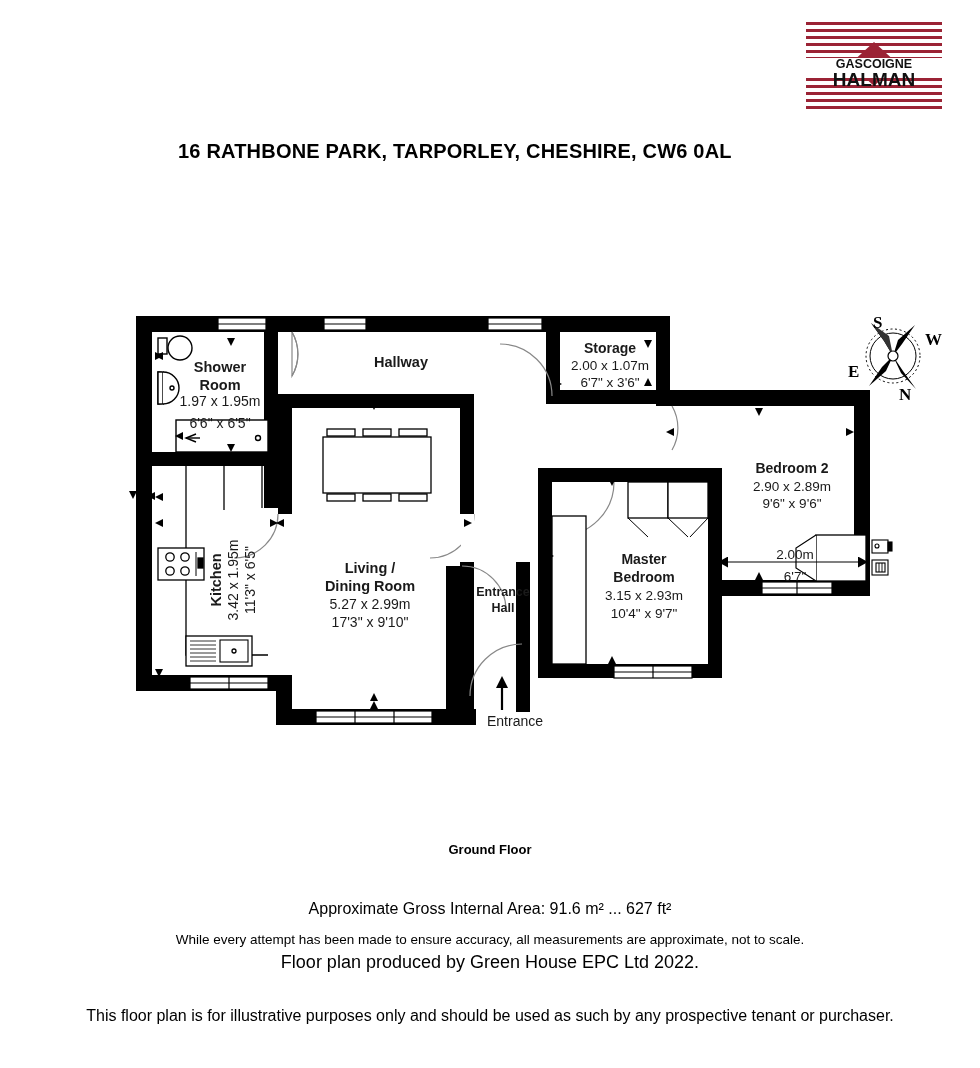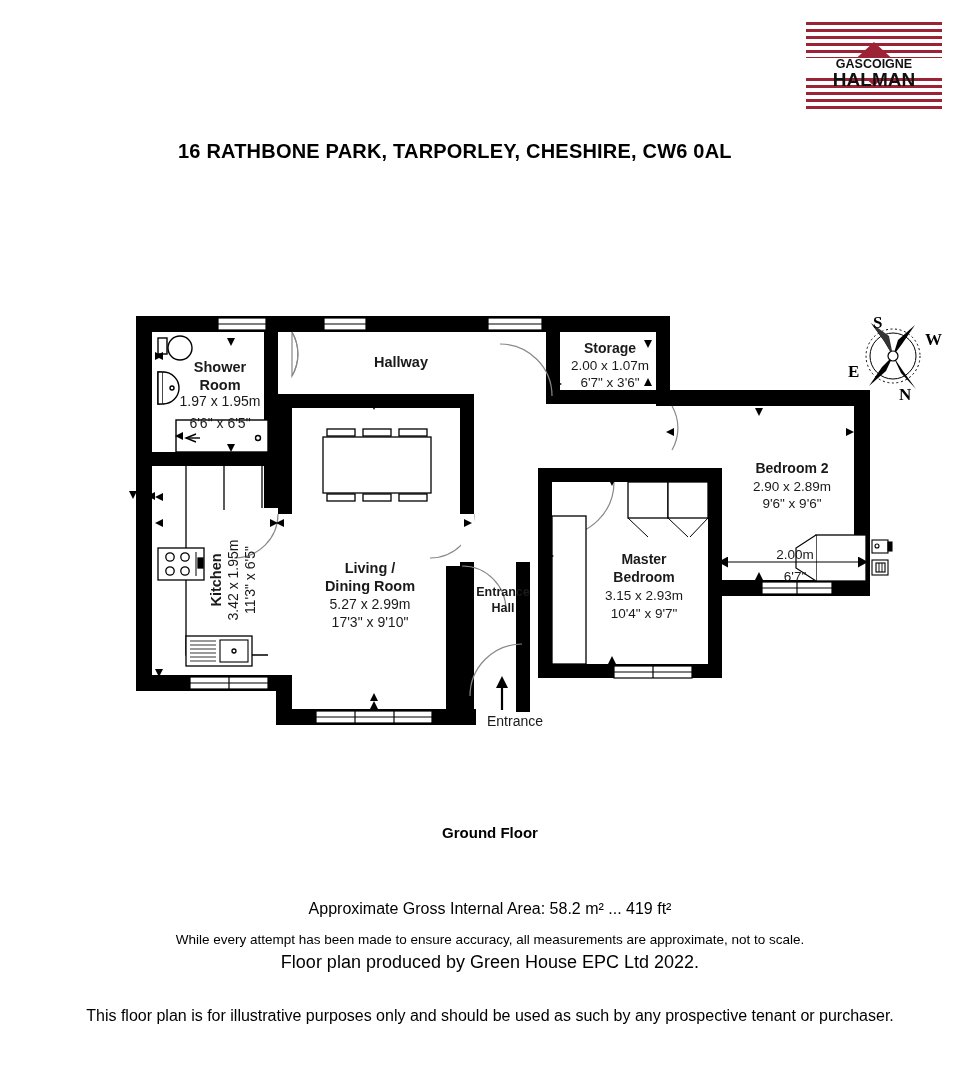--- a/index.html
+++ b/index.html
@@ -50,22 +50,22 @@
   #plan svg { display: block; }
 
   
   .center-text {
     position: absolute;
     width: 980px;
     text-align: center;
     white-space: nowrap;
   }
   #floor-label {
-    top: 824px;
-    font-size: 15px;
+    top: 842px;
+    font-size: 13px;
     font-weight: bold;
   }
   #area-text {
     top: 900px;
     font-size: 16px;
   }
   #disc1 { top: 932px; font-size: 13.5px; }
   #disc2 { top: 1007px; font-size: 16px; }
   #disc3 { top: 952px; font-size: 18px; }
 </style>
@@ -435,16 +435,16 @@
     <circle cx="893" cy="356" r="5" fill="#fff" stroke="#000" stroke-width="1.2"></circle>
     <text x="873" y="328" font-family="Liberation Serif, serif" font-size="17" font-weight="bold" fill="#000">S</text>
     <text x="925" y="345" font-family="Liberation Serif, serif" font-size="17" font-weight="bold" fill="#000">W</text>
     <text x="848" y="377" font-family="Liberation Serif, serif" font-size="17" font-weight="bold" fill="#000">E</text>
     <text x="899" y="400" font-family="Liberation Serif, serif" font-size="17" font-weight="bold" fill="#000">N</text>
   </g>
 </svg>
 </div>
 
 <div class="center-text" id="floor-label">Ground Floor</div>
-<div class="center-text" id="area-text">Approximate Gross Internal Area: 58.2 m² ... 419 ft²</div>
+<div class="center-text" id="area-text">Approximate Gross Internal Area: 91.6 m² ... 627 ft²</div>
 <div class="center-text" id="disc1">While every attempt has been made to ensure accuracy, all measurements are approximate, not to scale.</div>
 <div class="center-text" id="disc2">This floor plan is for illustrative purposes only and should be used as such by any prospective tenant or purchaser.</div>
 <div class="center-text" id="disc3">Floor plan produced by Green House EPC Ltd 2022.</div>
 
 </body></html>

